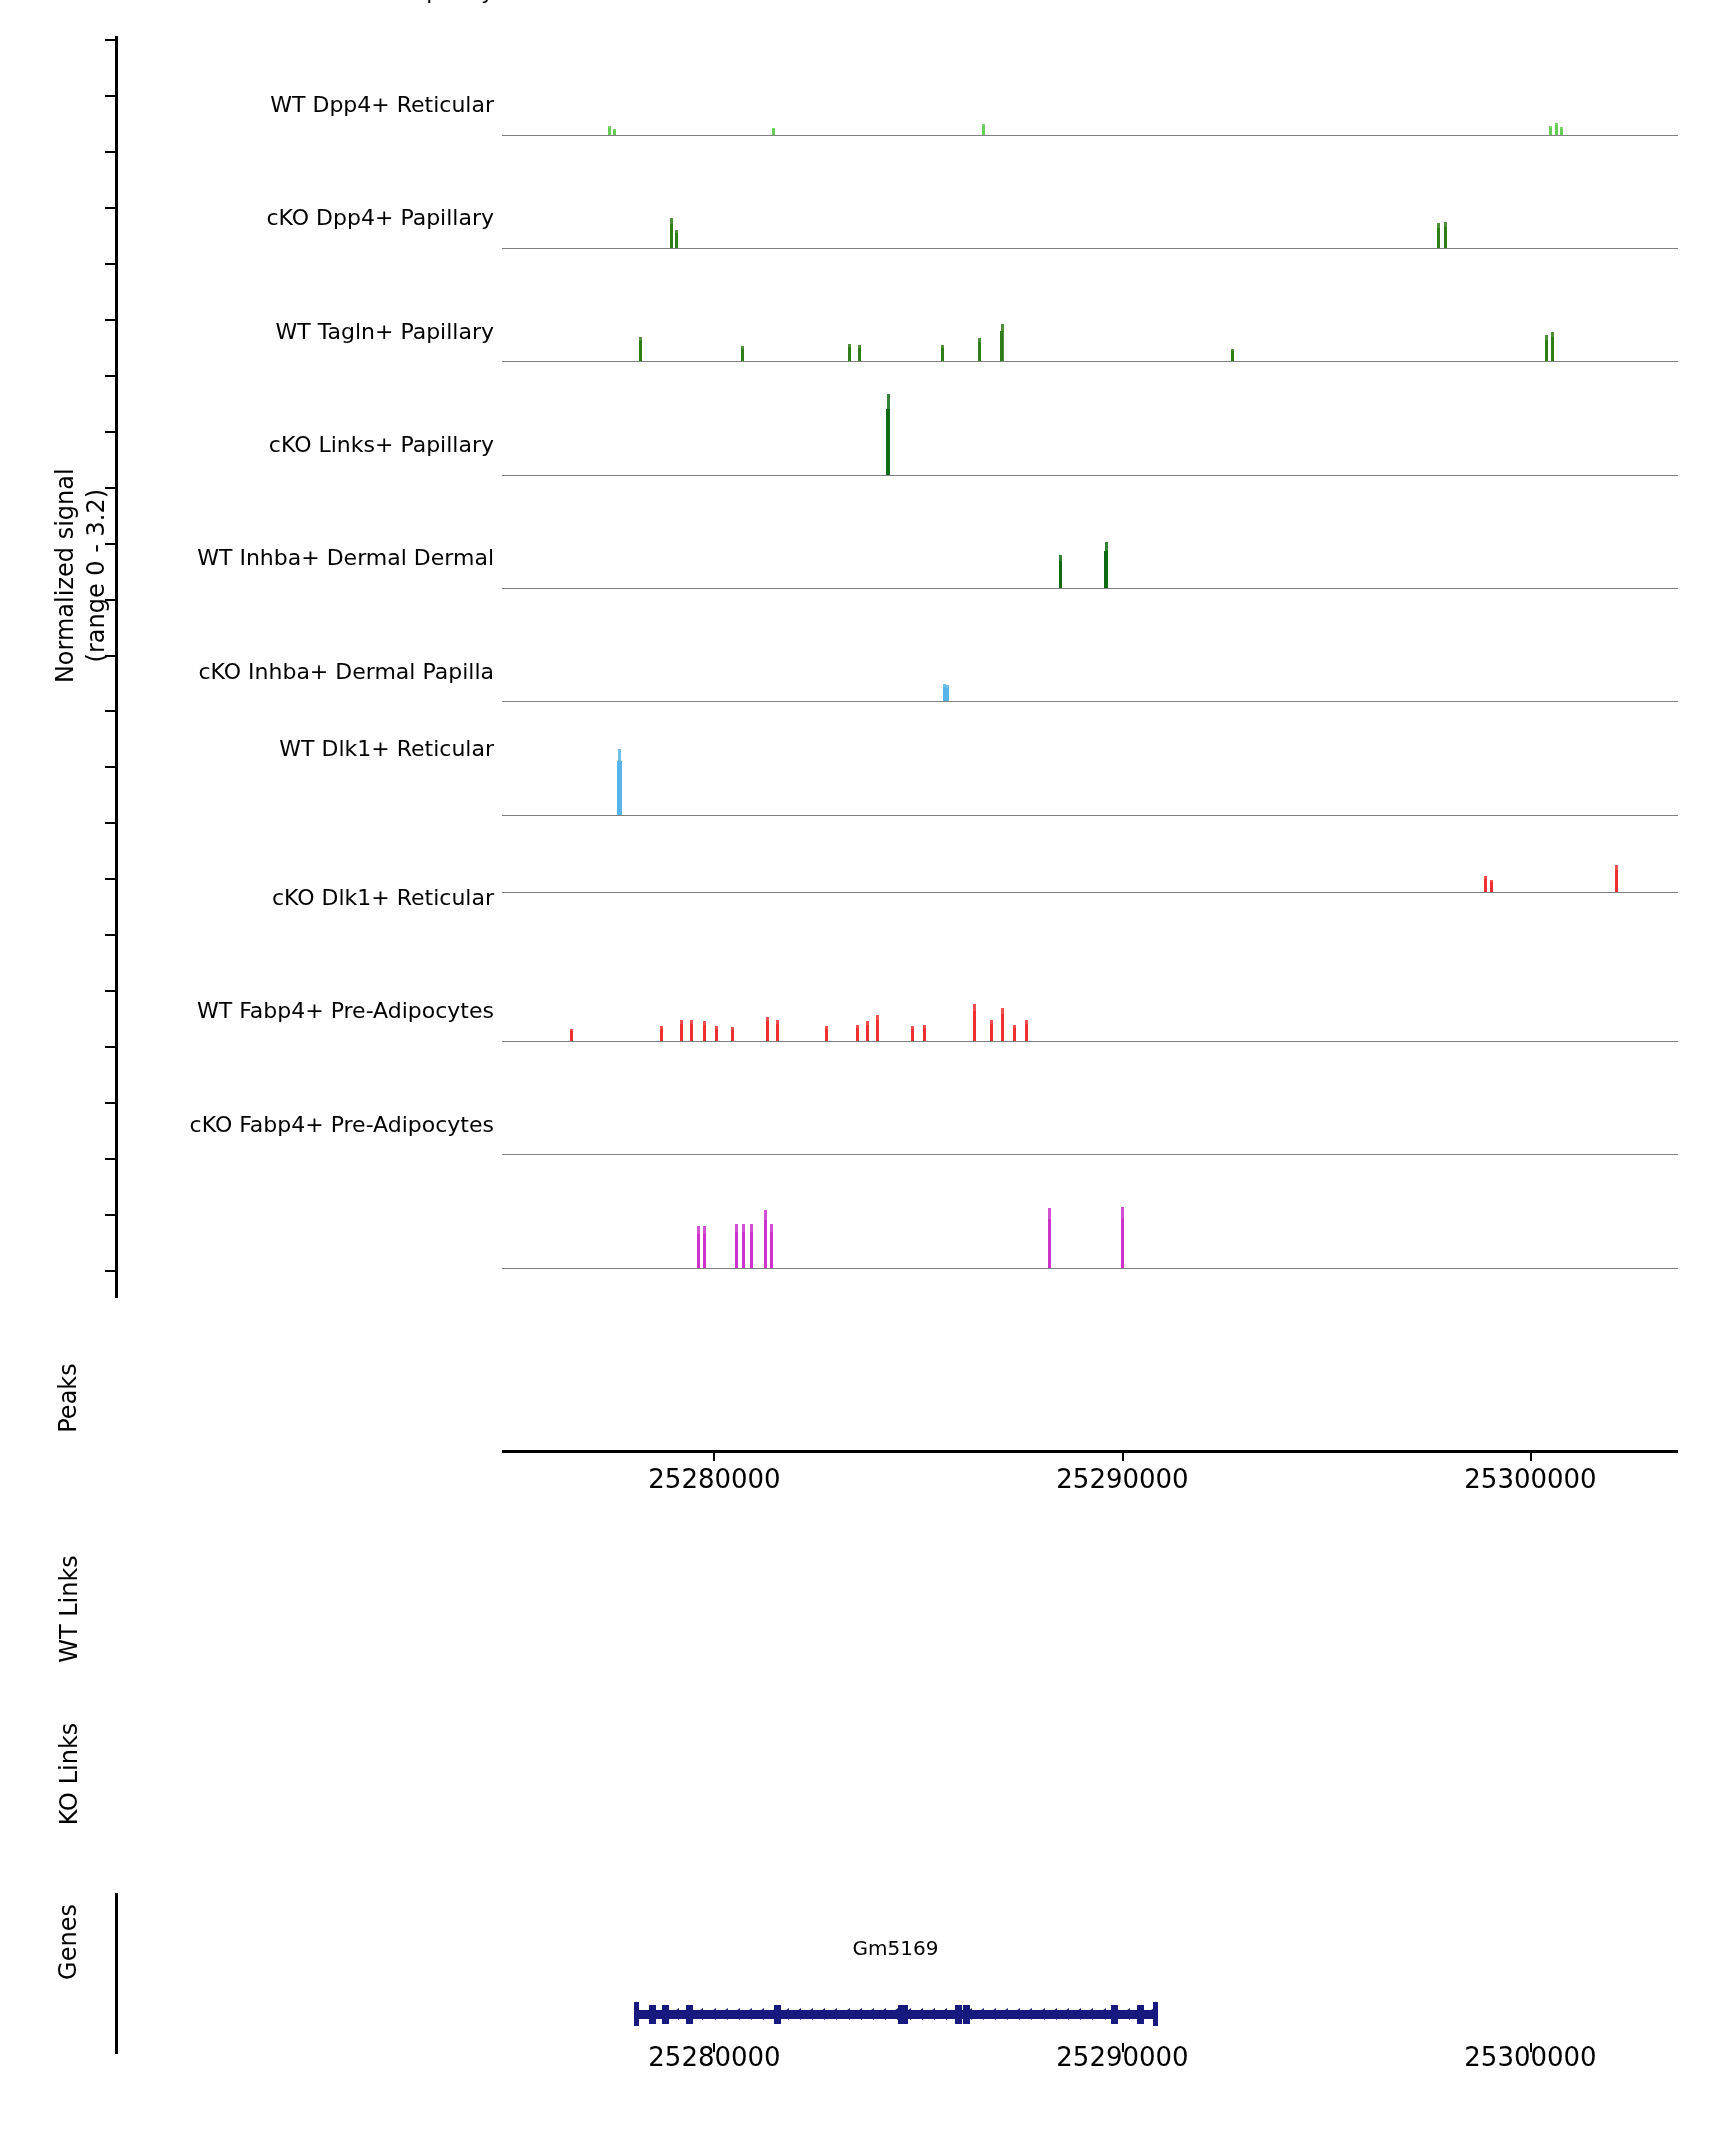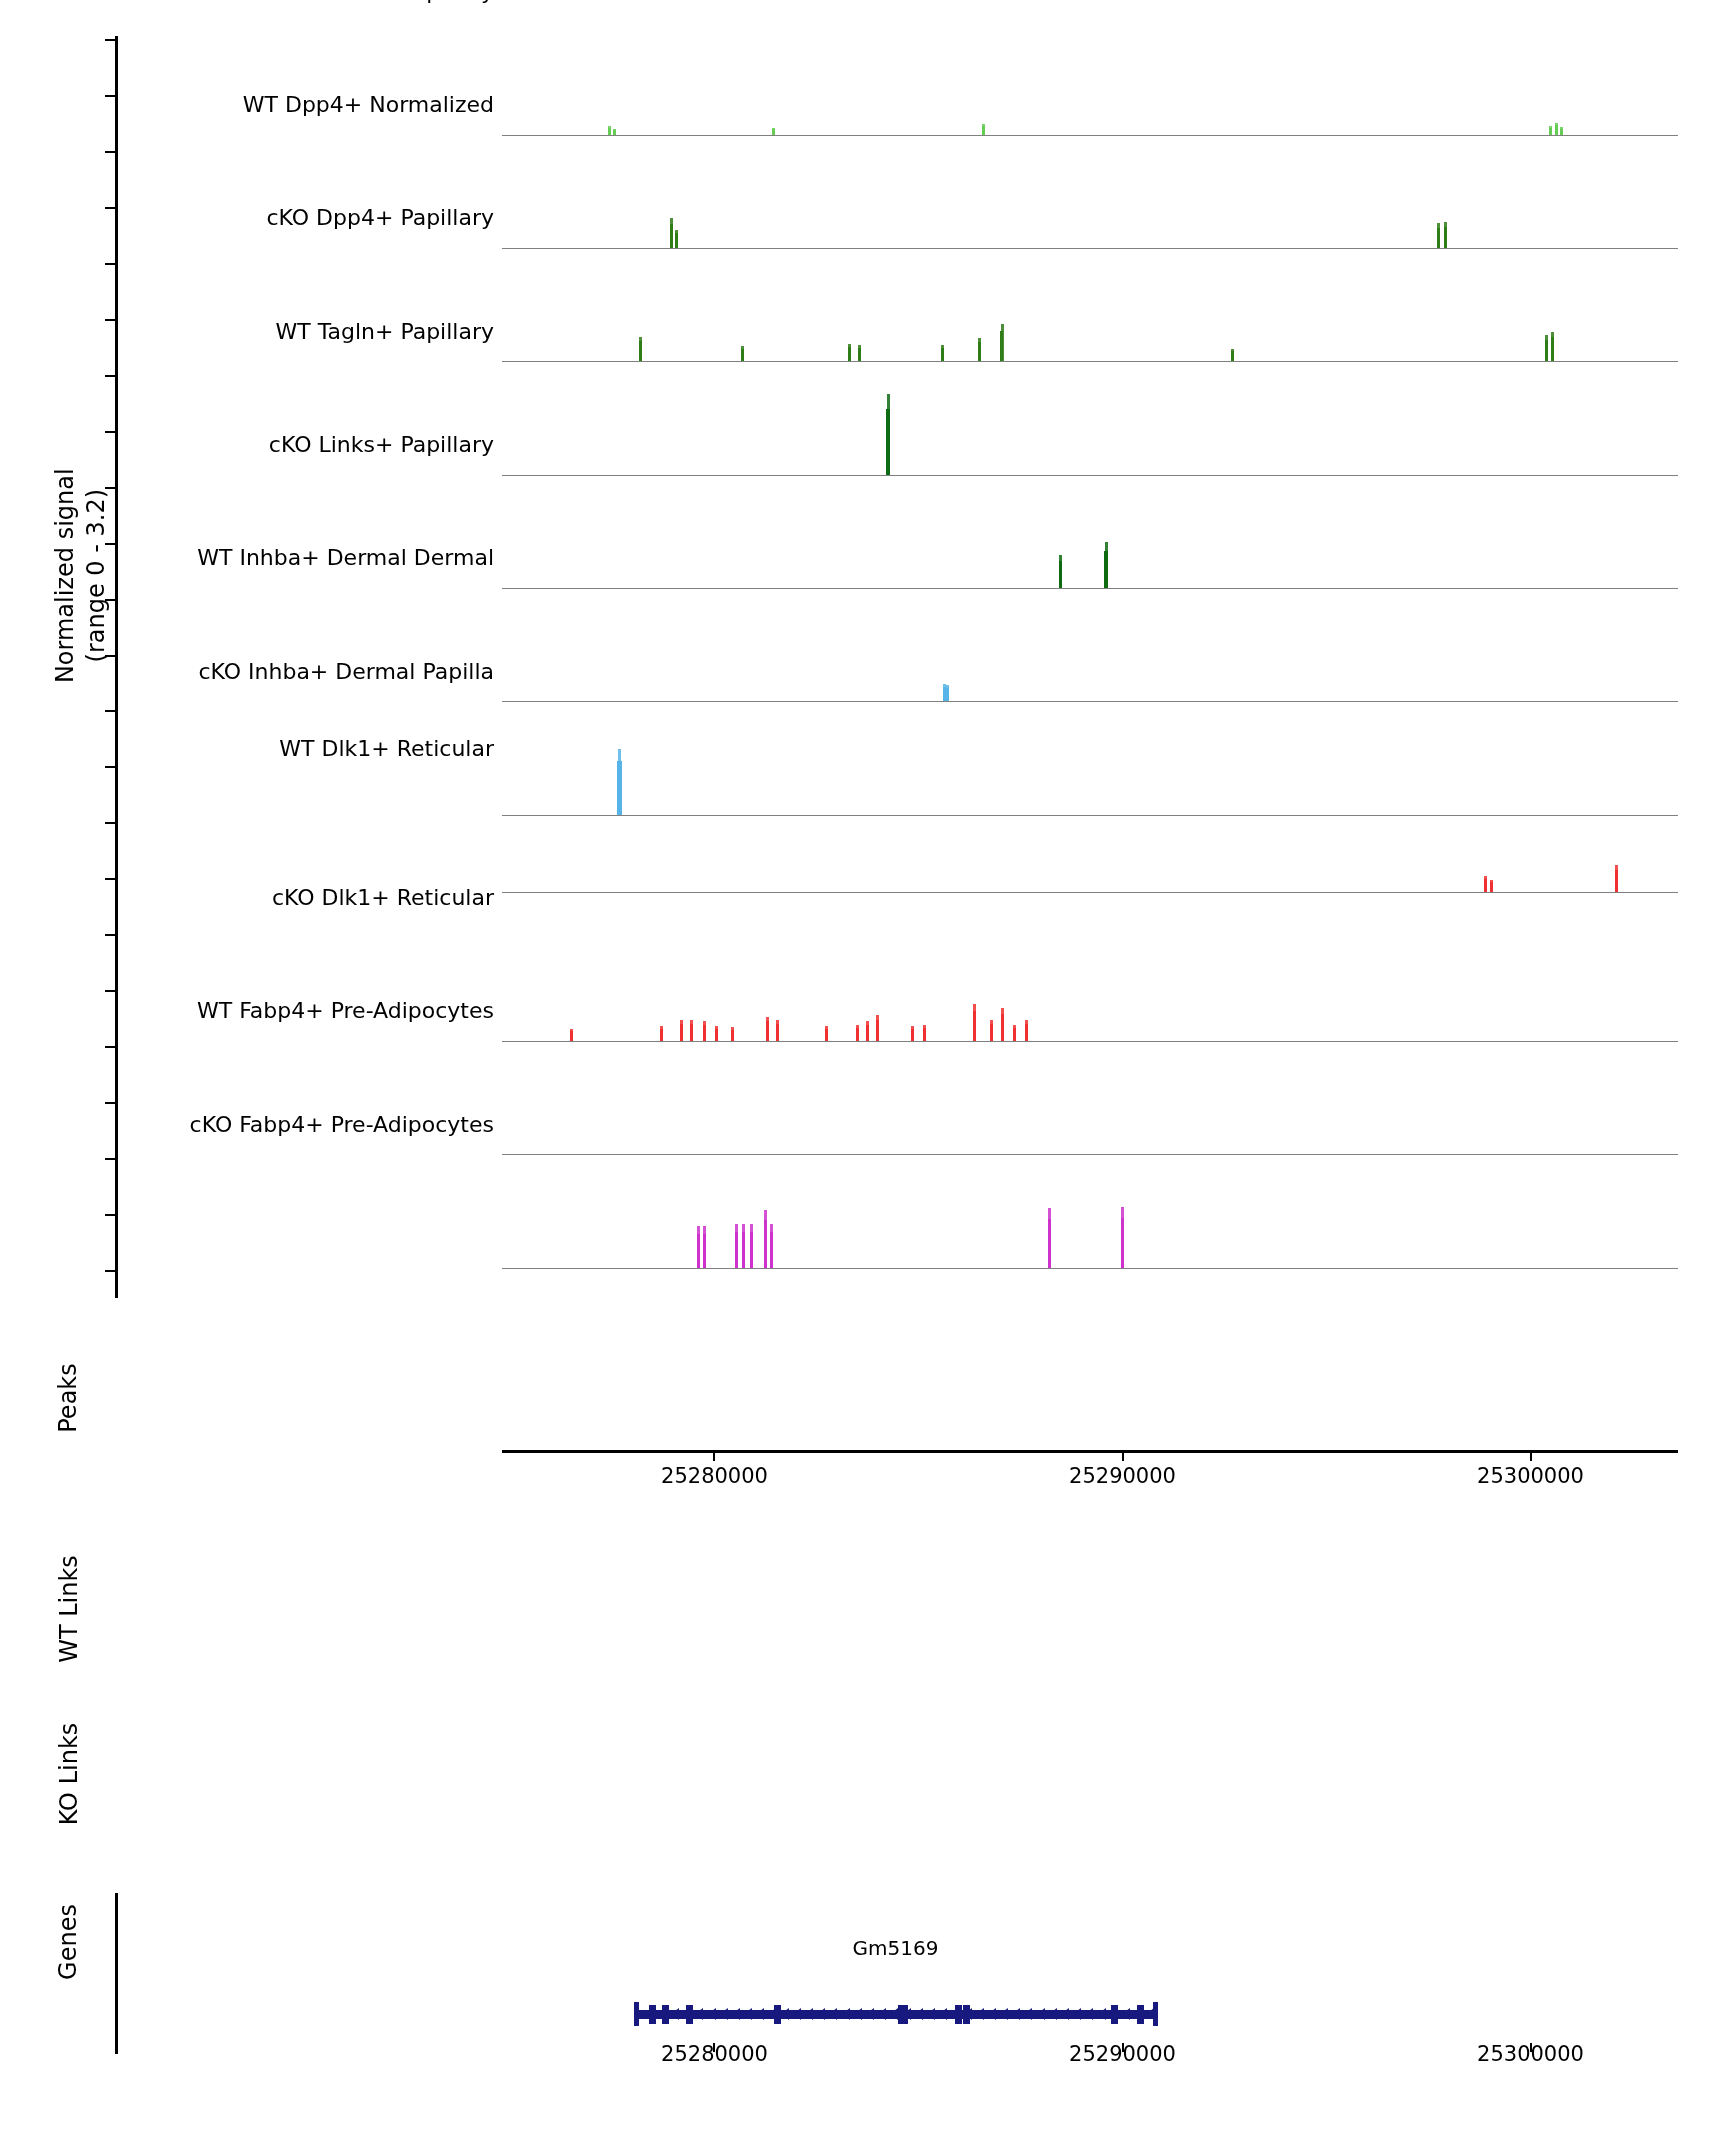--- a/index.html
+++ b/index.html
@@ -103,21 +103,21 @@
     width: 1176px;
   }
   .xtick {
     position: absolute;
     width: 2.2px;
     height: 8.6px;
     background: #000000;
   }
   .xticklabel {
     position: absolute;
-    font-size: 21px;
+    font-size: 26px;
     text-align: center;
     width: 215px;
     color: #000000;
   }
   .xaxis-title {
     position: absolute;
     width: 1721px;
     left: 0;
     text-align: center;
     font-size: 26px;
@@ -208,21 +208,21 @@
         <div class="peak" style="left: 480px; width: 2.9px; height: 11.6px; background: rgb(102, 204, 85); opacity: 0.85;"></div>
         <div class="peak" style="left: 1047px; width: 2.9px; height: 7.5px; background: rgb(102, 204, 85);"></div>
         <div class="peak" style="left: 1047px; width: 2.9px; height: 9.1px; background: rgb(102, 204, 85); opacity: 0.85;"></div>
         <div class="peak" style="left: 1053px; width: 2.9px; height: 10.2px; background: rgb(102, 204, 85);"></div>
         <div class="peak" style="left: 1053px; width: 2.9px; height: 12.5px; background: rgb(102, 204, 85); opacity: 0.85;"></div>
         <div class="peak" style="left: 1058px; width: 2.9px; height: 6.8px; background: rgb(102, 204, 85);"></div>
         <div class="peak" style="left: 1058px; width: 2.9px; height: 8.3px; background: rgb(102, 204, 85); opacity: 0.85;"></div>
       </div>
       <div class="track" style="top: 136px;">
         <div class="track-baseline"></div>
-        <div class="track-title" style="top: -44px;">WT Dpp4+ Normalized</div>
+        <div class="track-title" style="top: -44px;">WT Dpp4+ Reticular</div>
         <div class="peak" style="left: 168px; width: 3.3px; height: 24.5px; background: rgb(46, 125, 22);"></div>
         <div class="peak" style="left: 168px; width: 2.9px; height: 30px; background: rgb(46, 125, 22); opacity: 0.85;"></div>
         <div class="peak" style="left: 173px; width: 2.9px; height: 15.3px; background: rgb(46, 125, 22);"></div>
         <div class="peak" style="left: 173px; width: 2.9px; height: 18.7px; background: rgb(46, 125, 22); opacity: 0.85;"></div>
         <div class="peak" style="left: 935px; width: 2.9px; height: 20.4px; background: rgb(46, 125, 22);"></div>
         <div class="peak" style="left: 935px; width: 2.9px; height: 25px; background: rgb(46, 125, 22); opacity: 0.85;"></div>
         <div class="peak" style="left: 942px; width: 2.9px; height: 21px; background: rgb(46, 125, 22);"></div>
         <div class="peak" style="left: 942px; width: 2.9px; height: 26px; background: rgb(46, 125, 22); opacity: 0.85;"></div>
       </div>
       <div class="track" style="top: 249px;">

